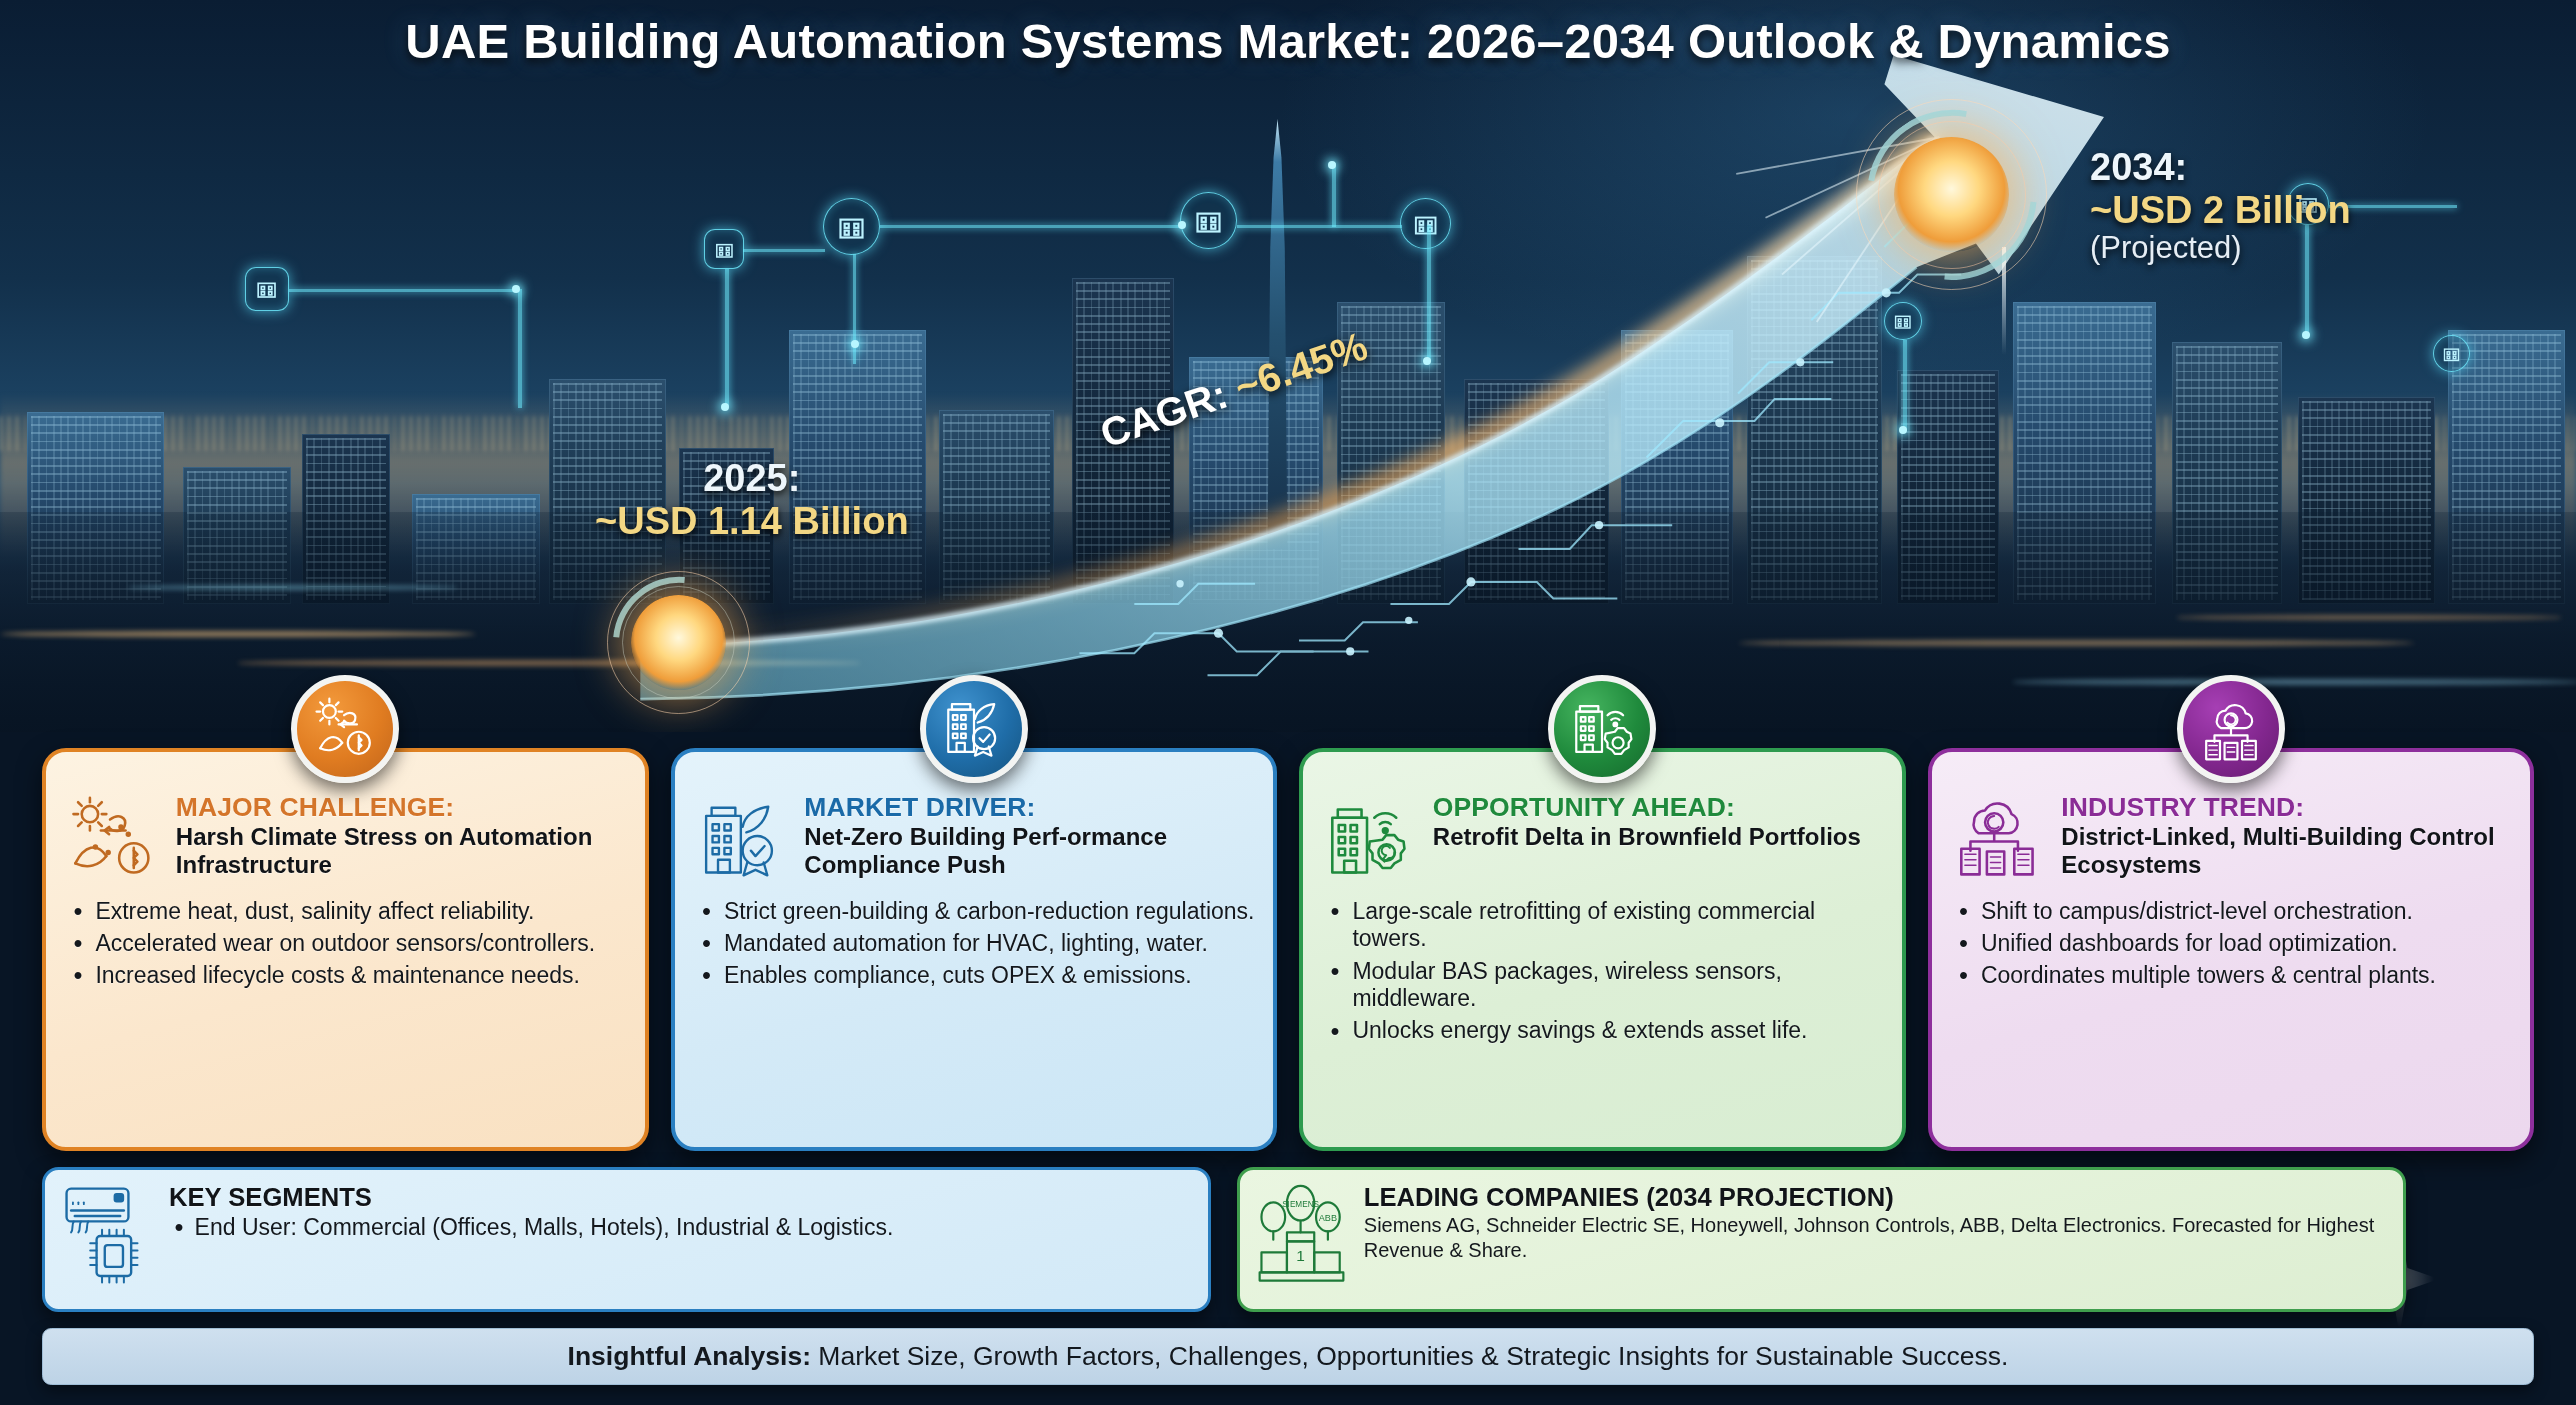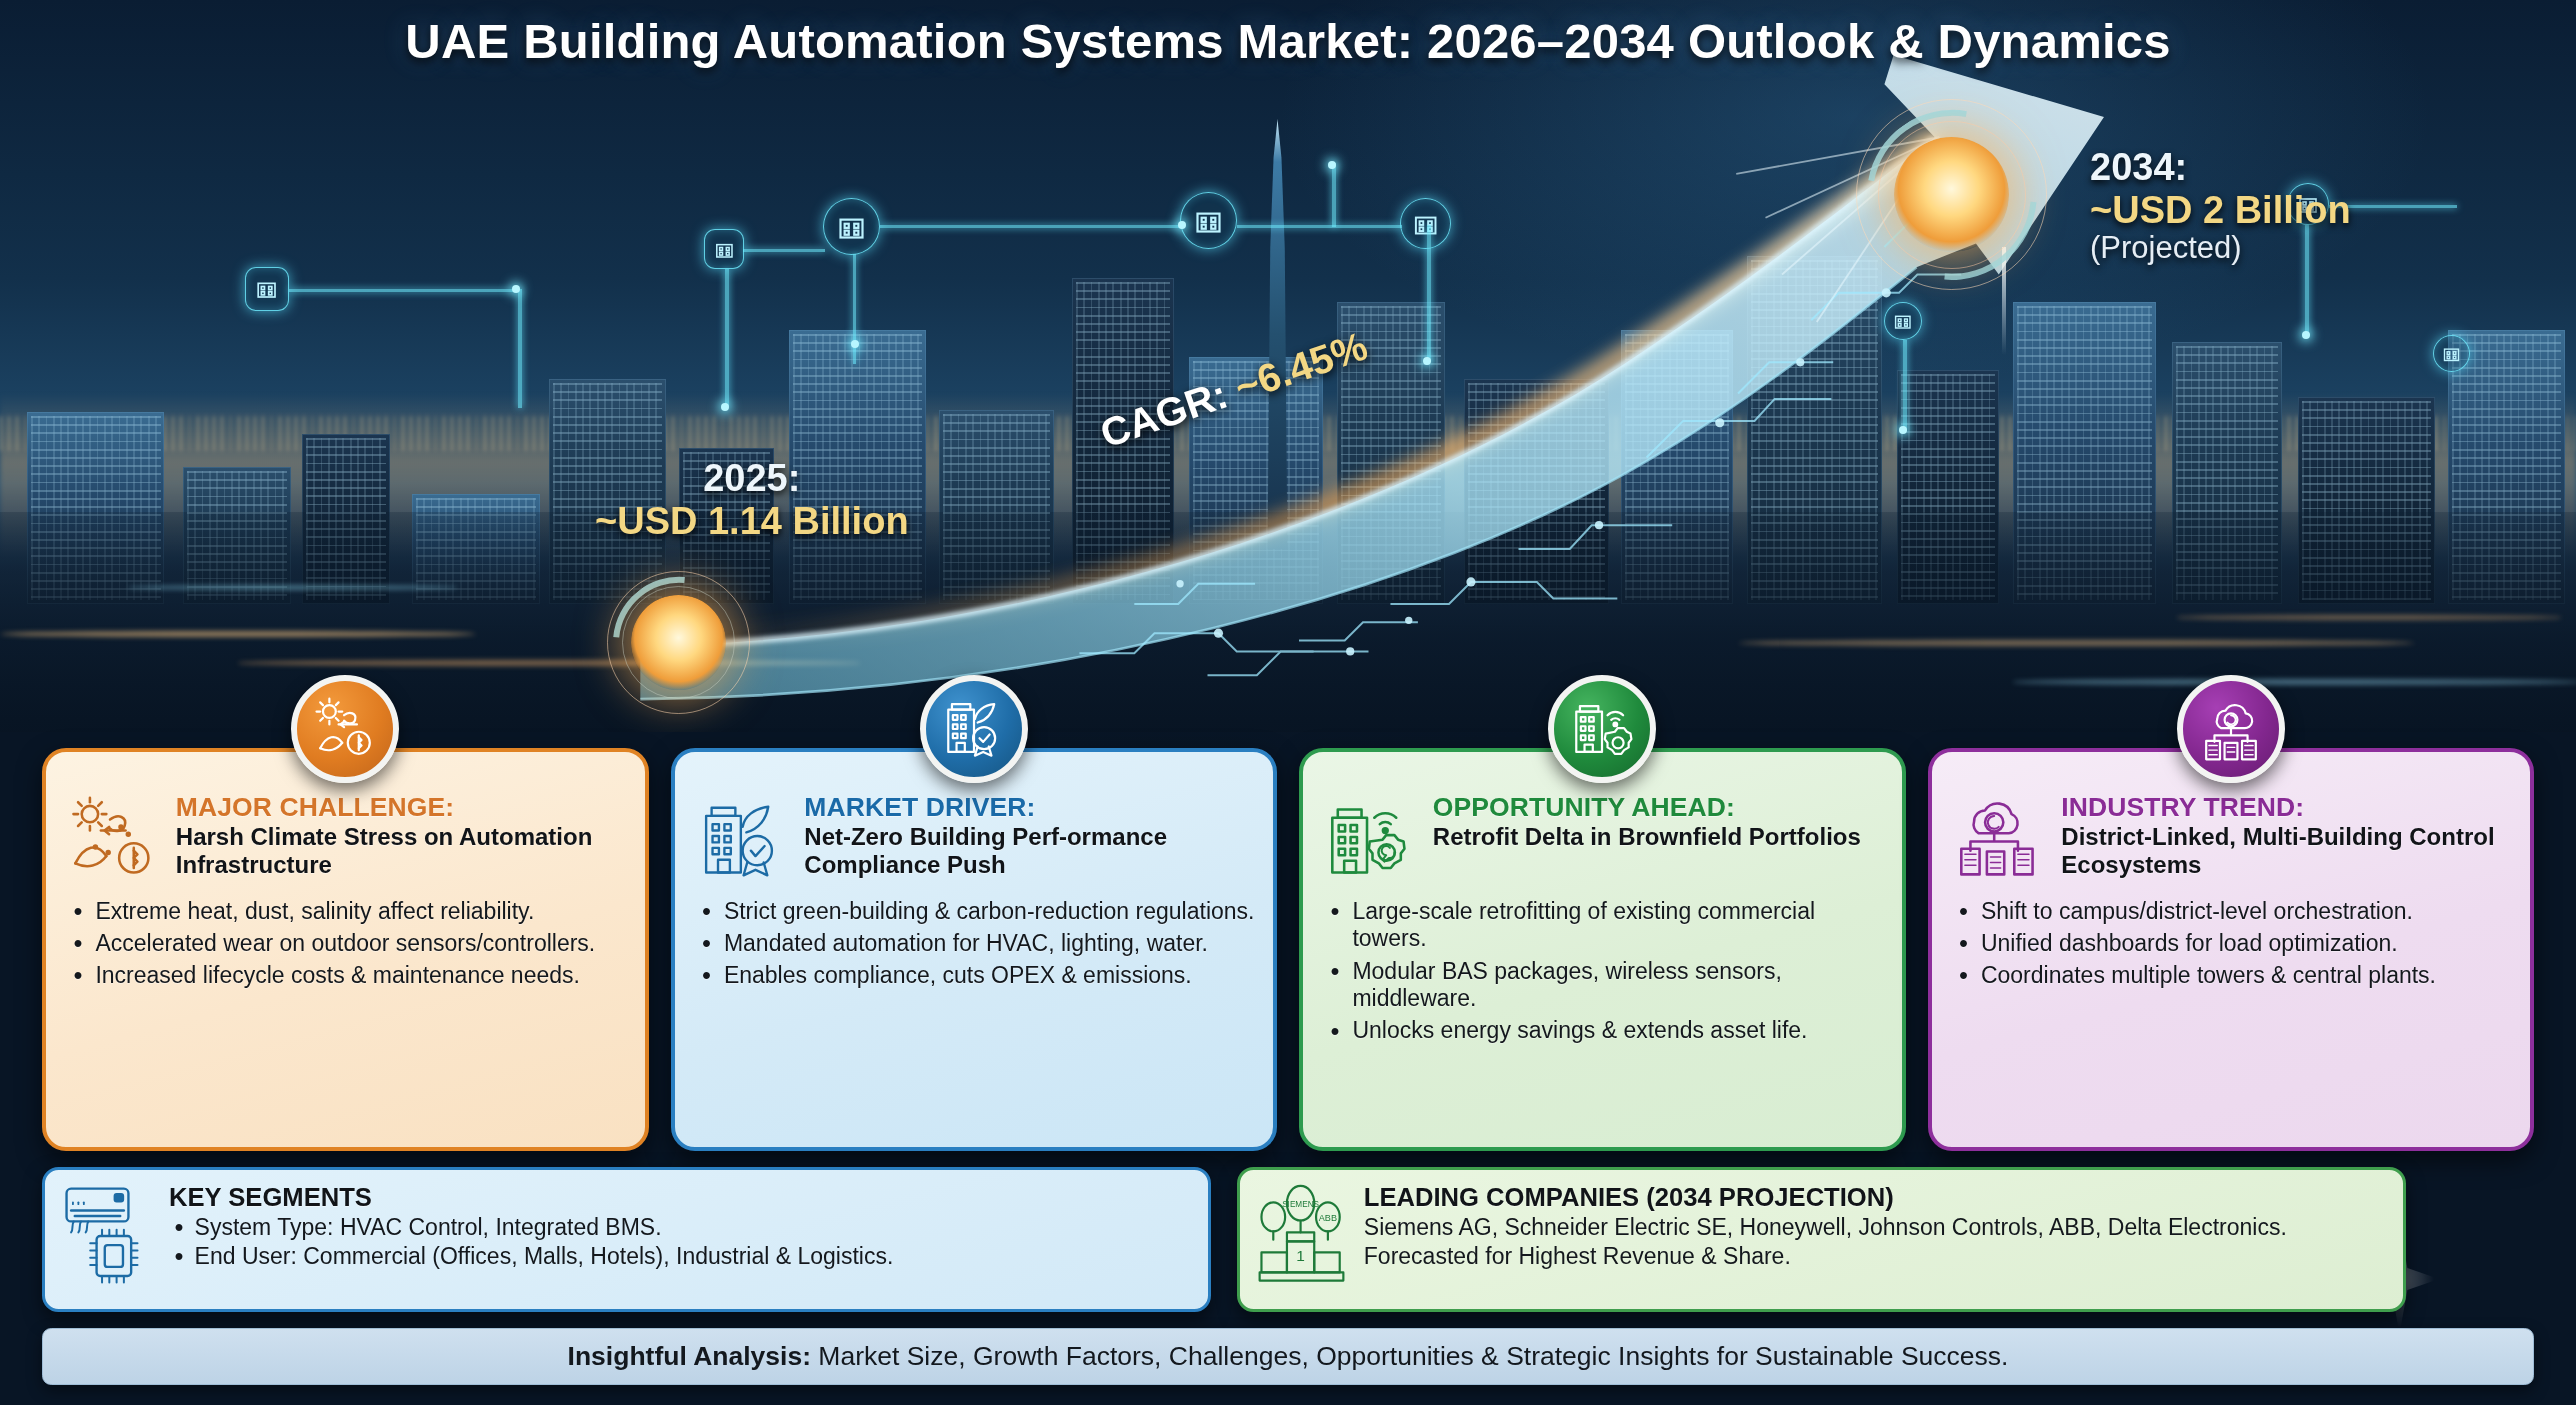--- a/index.html
+++ b/index.html
@@ -210,21 +210,21 @@
   .panel .ptxt{ flex:1 1 auto; }
   .panel h3{
     font-size:25.6px; font-weight:700; color:#111418; line-height:1.1; margin-bottom:1.8px;
     text-shadow:0 0.9px 0.9px rgba(255,255,255,.5);
   }
   .panel ul{ list-style:none; }
   .panel li{
     font-size:23px; color:#14181d; line-height:1.26; padding-left:25.6px; position:relative;
   }
   .panel li::before{ content:"•"; position:absolute; left:5.5px; top:-1.8px; font-size:25.6px; }
-  .panel p{ font-size:23px; color:#14181d; line-height:1.26; }
+  .panel p{ font-size:20px; color:#14181d; line-height:1.26; }
   .p-blue  { background:linear-gradient(165deg,#e2f2fb 0%,#d2e9f7 100%); border-color:#2a7fc1; }
   .p-green { background:linear-gradient(165deg,#eaf6e1 0%,#ddeed2 100%); border-color:#3f9e4d; }
 
   
   .footer{
     position:absolute; left:42px; top:1328px; width:2492px; height:57px;
     background:linear-gradient(180deg,#cfe0ef 0%,#bdd3e6 100%);
     border:1.8px solid #9fbdd6; border-radius:9.1px;
     display:flex; align-items:center; justify-content:center;
     font-size:26.5px; color:#13181e; z-index:40;
@@ -731,21 +731,20 @@
             <line x1="76" y1="66" x2="83" y2="66"></line>
               <line x1="76" y1="74" x2="83" y2="74"></line>
               <line x1="76" y1="82" x2="83" y2="82"></line>
               <line x1="76" y1="90" x2="83" y2="90"></line>
           </g>
         </svg>
       </div>
       <div class="ptxt">
         <h3>KEY SEGMENTS</h3>
         <ul>
-          <li>System Type: HVAC Control, Integrated BMS.</li>
           <li>End User: Commercial (Offices, Malls, Hotels), Industrial &amp; Logistics.</li>
         </ul>
       </div>
     </div>
 
     <div class="panel p-green">
       <div class="picon">
         <svg width="91" height="106" viewBox="0 0 100 116" fill="none" stroke="#1e7a39" stroke-width="2.4" stroke-linecap="round" stroke-linejoin="round">
           <ellipse cx="49" cy="22" rx="15" ry="19"></ellipse>
           <ellipse cx="19" cy="37" rx="13" ry="16"></ellipse>

